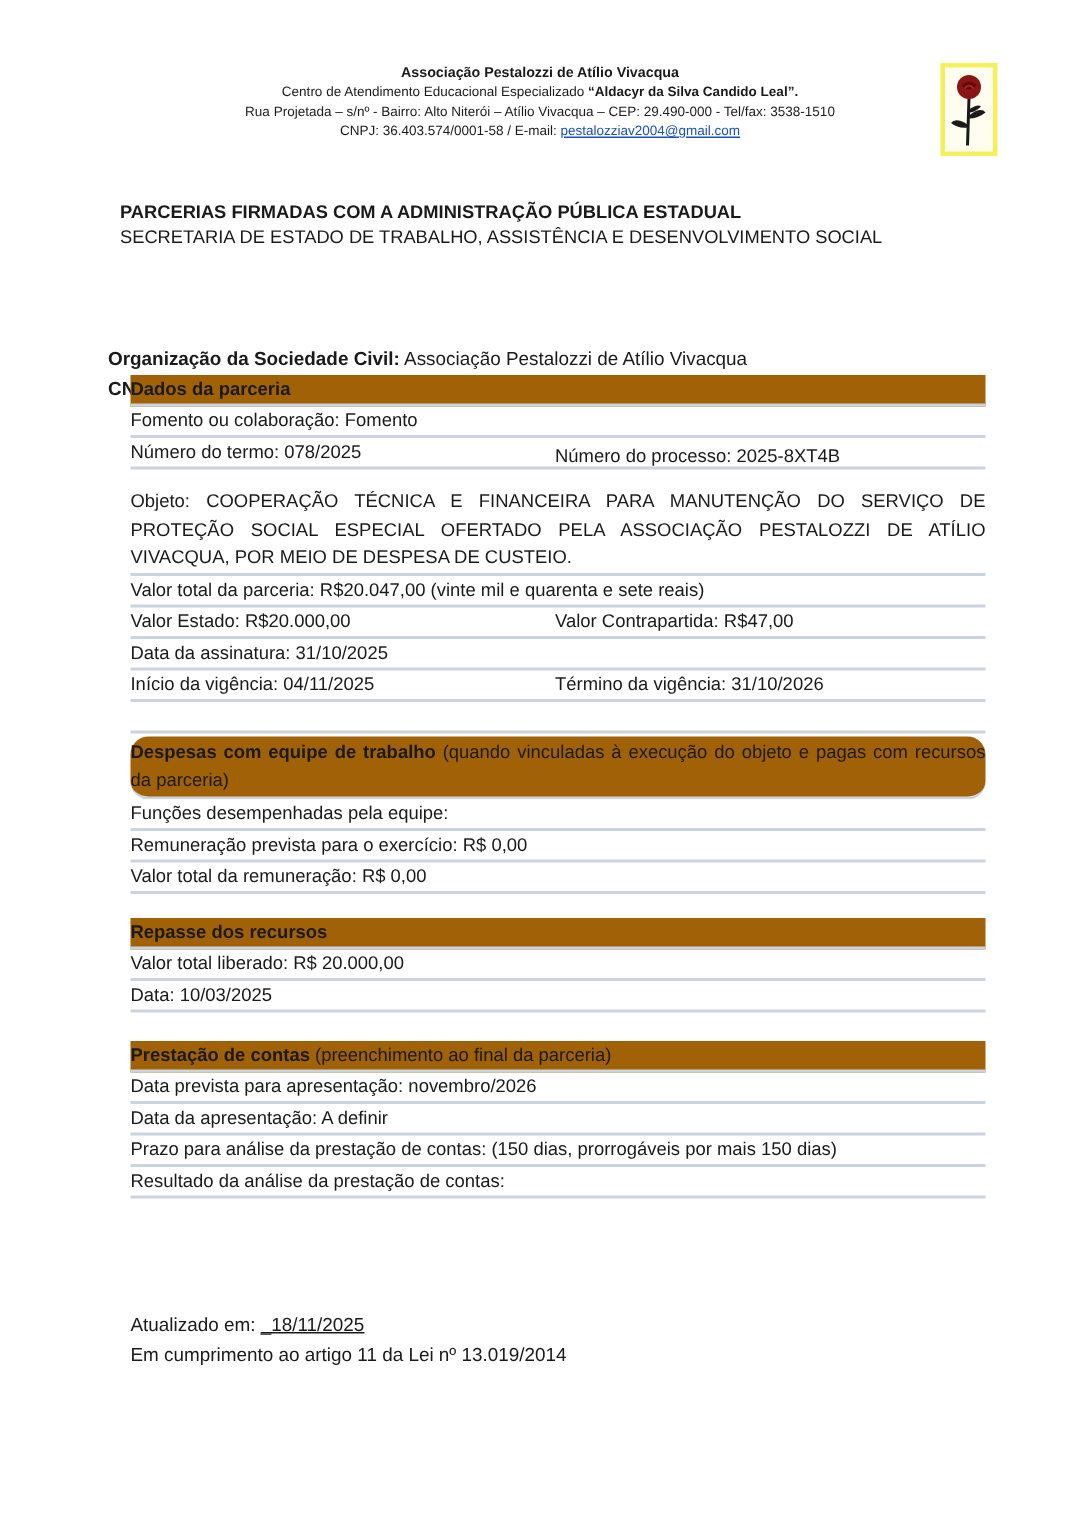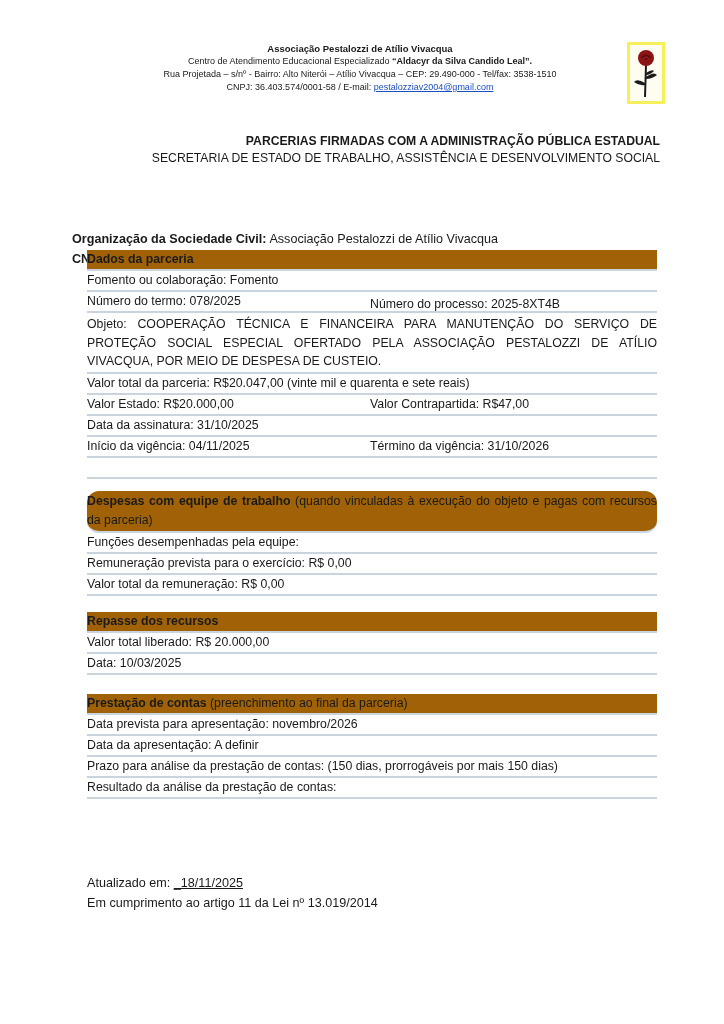--- a/index.html
+++ b/index.html
@@ -5,21 +5,21 @@
   html, body { margin: 0; padding: 0; background: #ffffff; }
   body { width: 724px; height: 1024px; position: relative; overflow: hidden;
          font-family: "Liberation Sans", "DejaVu Sans", sans-serif; color: #1a1a1a; }
   .letterhead { position: absolute; top: 42px; left: 120px; width: 480px; text-align: center; }
   .lh-title { font-size: 9.5px; font-weight: bold; line-height: 13px; }
   .lh-line { font-size: 9px; line-height: 13px; }
   .lh-line b { font-weight: bold; }
   .lh-email { color: #1a4fbf; text-decoration: underline; }
   .logo { position: absolute; top: 42px; left: 627px; width: 38px; height: 62px;
           border: 3px solid #f4ef5a; background: #fffdf0; box-sizing: border-box; }
-  .titles { position: absolute; top: 133px; left: 80px; width: 580px; text-align: right; }
+  .titles { position: absolute; top: 133px; left: 80px; width: 580px; text-align: left; }
   .t1 { font-size: 12.2px; font-weight: bold; line-height: 17px; }
   .t2 { font-size: 12.2px; line-height: 17px; }
   .org { position: absolute; top: 189px; left: 72px; font-size: 12.6px; line-height: 20px; margin-top: 40px; }
   .org b { font-weight: bold; }
   .section { position: absolute; left: 87px; width: 570px; }
   .row { font-size: 12.3px; line-height: 17px; padding: 1px 0 1px 0;
          border-bottom: 2px solid #c9d4df; position: relative; min-height: 17px; }
   .row.head { background: #a16207; font-weight: bold; }
   .row.head .normal { font-weight: normal; }
   .row .right { position: absolute; left: 283px; top: 1px; }
@@ -64,21 +64,21 @@
   <div><b>CNPJ:</b><span> 36.403.574/0001-58</span></div>
 </div>
 
 <div class="section" style="top:250px;">
   <div class="row head">Dados da parceria</div>
   <div class="row">Fomento ou colaboração: Fomento</div>
   <div class="row">
     <span>Número do termo: 078/2025</span>
     <span class="right" style="top:4px;">Número do processo: 2025-8XT4B</span>
   </div>
-  <div class="row just" style="line-height:18.5px; padding-top:2px;">Objeto: COOPERAÇÃO TÉCNICA E FINANCEIRA PARA MANUTENÇÃO DO SERVIÇO DE PROTEÇÃO SOCIAL ESPECIAL OFERTADO PELA ASSOCIAÇÃO PESTALOZZI DE ATÍLIO VIVACQUA, POR MEIO DE DESPESA DE CUSTEIO.</div>
+  <div class="row just" style="line-height:18.5px; padding-top:12px;">Objeto: COOPERAÇÃO TÉCNICA E FINANCEIRA PARA MANUTENÇÃO DO SERVIÇO DE PROTEÇÃO SOCIAL ESPECIAL OFERTADO PELA ASSOCIAÇÃO PESTALOZZI DE ATÍLIO VIVACQUA, POR MEIO DE DESPESA DE CUSTEIO.</div>
   <div class="row">Valor total da parceria: R$20.047,00 (vinte mil e quarenta e sete reais)</div>
   <div class="row">
     <span>Valor Estado: R$20.000,00</span>
     <span class="right">Valor Contrapartida: R$47,00</span>
   </div>
   <div class="row">Data da assinatura: 31/10/2025</div>
   <div class="row">
     <span>Início da vigência: 04/11/2025</span>
     <span class="right">Término da vigência: 31/10/2026</span>
   </div>

